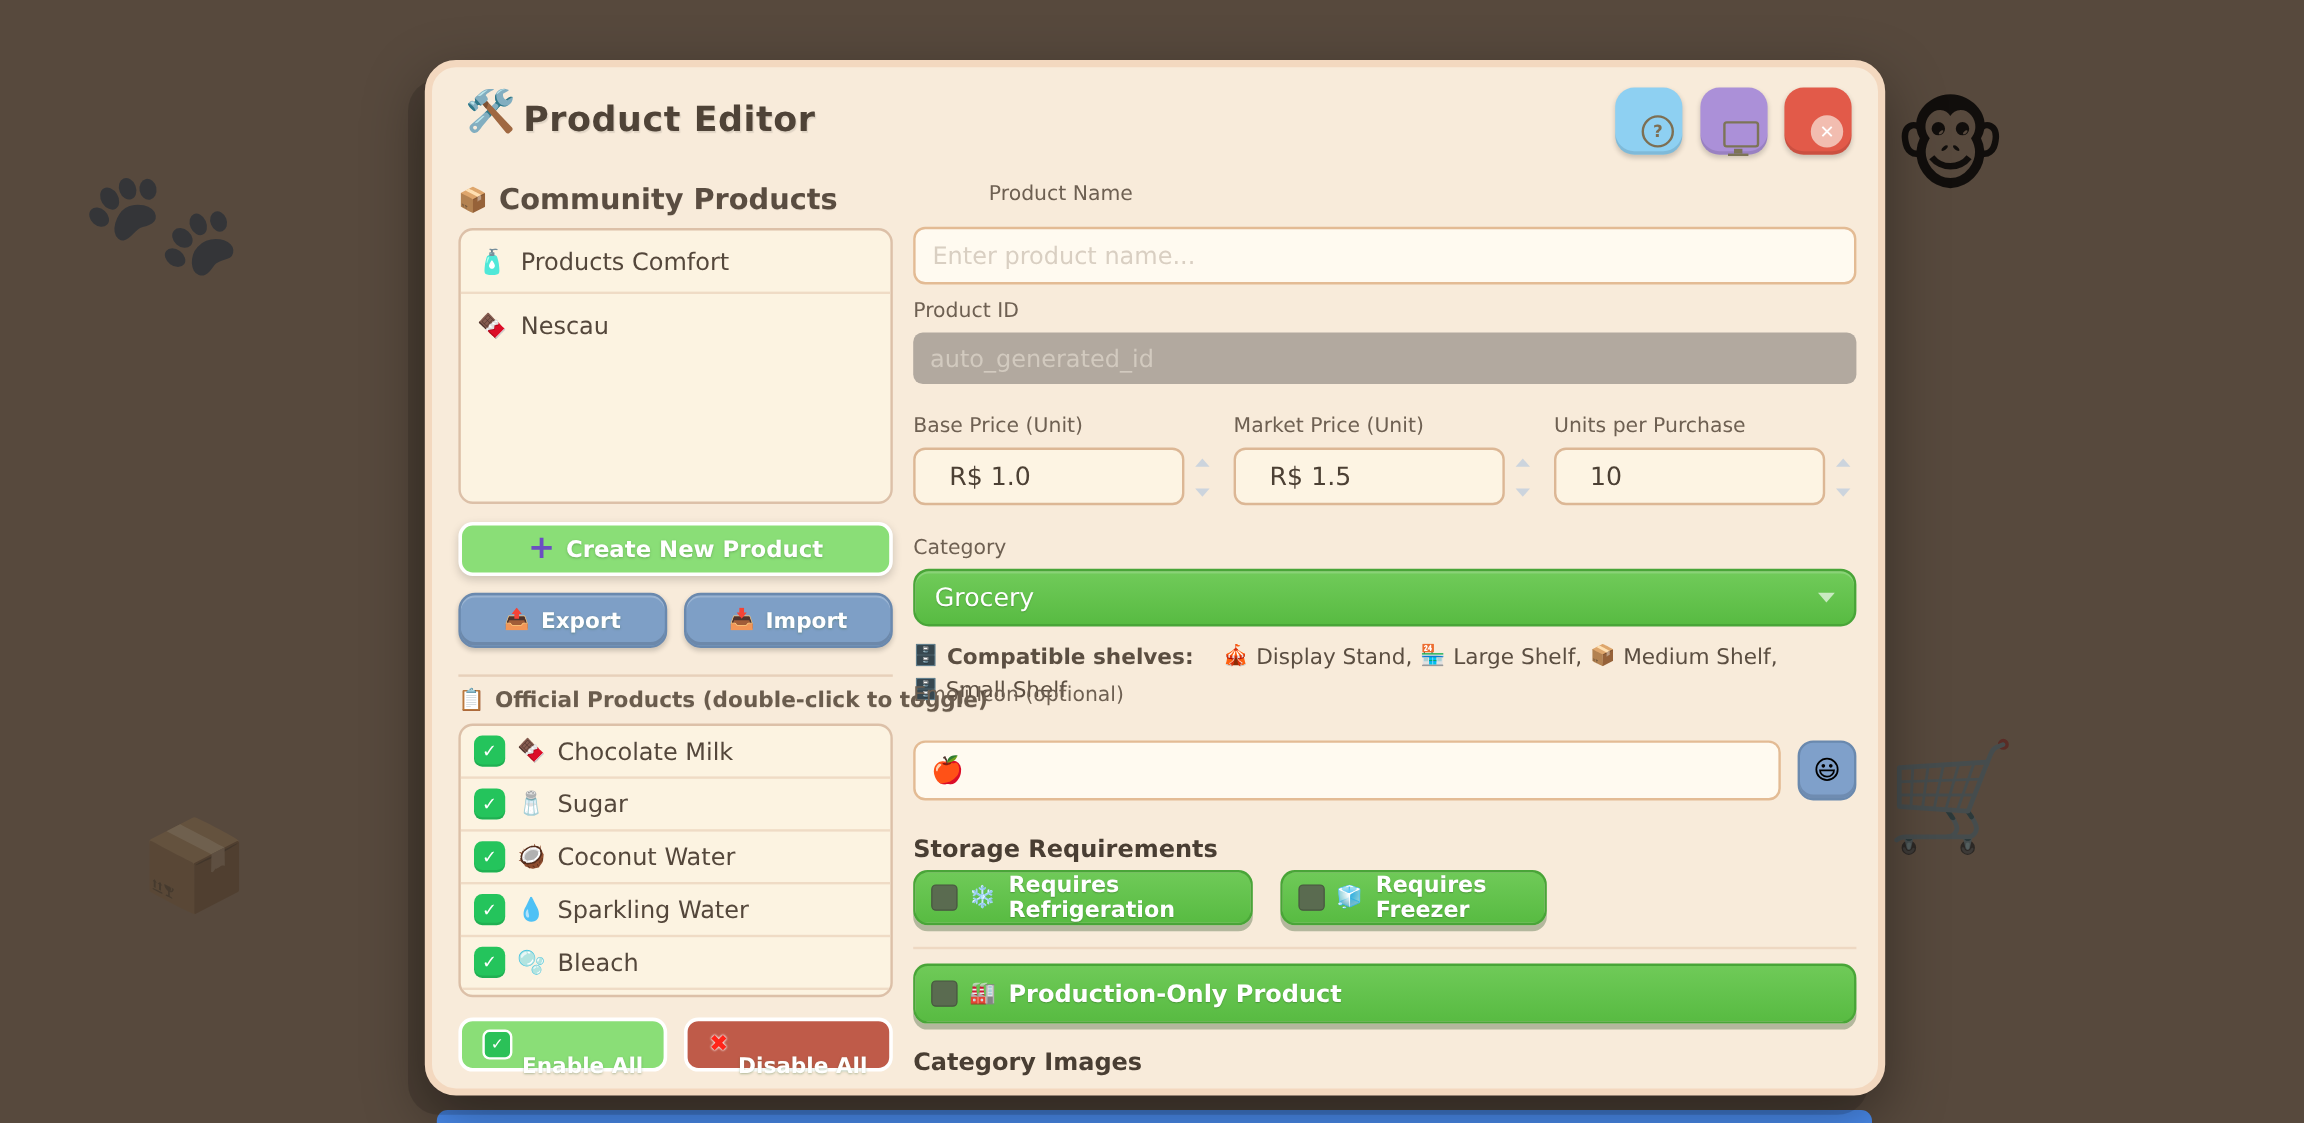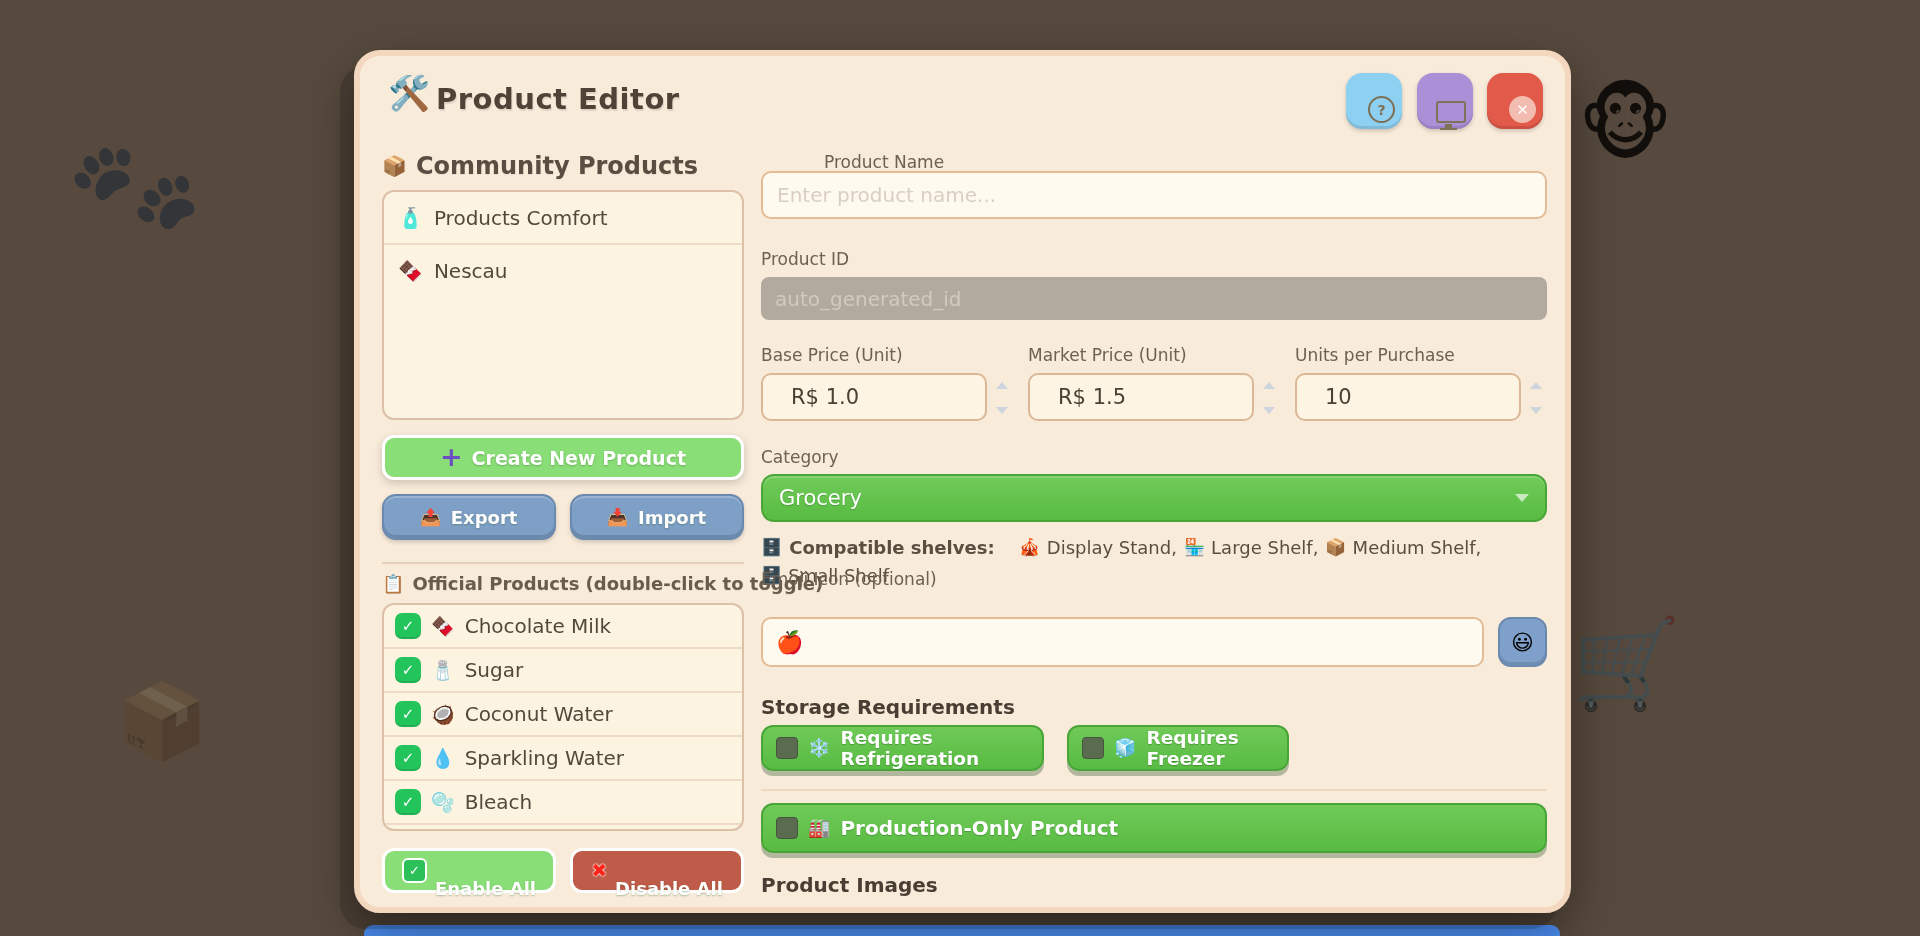--- a/index.html
+++ b/index.html
@@ -84,21 +84,21 @@
   #enable-btn{left:22px;top:792px;width:174px;height:45px;background:#8ade77;border:3px solid #fff;border-radius:12px;gap:8px;}
   #disable-btn{left:210px;top:792px;width:174px;height:45px;background:#bf5b49;border:3px solid #fff;border-radius:12px;gap:8px;}
   .mini-check{width:21px;height:21px;background:#2bc158;border:2px solid #fff;border-radius:6px;color:#fff;font-size:13px;font-weight:bold;
               display:flex;align-items:center;justify-content:center;}
   .mini-x{color:#ff251a;font-size:19px;font-weight:bold;text-shadow:0 0 2px #fff,0 0 2px #fff;line-height:1;}
   #enable-btn .btn-label,#disable-btn .btn-label{font-size:18px;margin-top:36px;}
 
   
   .fld-label{font-size:17px;color:#6e6052;font-weight:500;}
   #pn-label{left:416px;top:96px;margin-left:48px;}
-  #pn-input{left:401px;top:115px;width:786px;height:48px;background:#fffaf0;border:2px solid #e3bb94;border-radius:10px;
+  #pn-input{left:401px;top:133px;width:786px;height:48px;background:#fffaf0;border:2px solid #e3bb94;border-radius:10px;
             font-size:20px;color:#5a4d41;padding:0 14px;font-family:inherit;outline:none;}
   #pn-input::placeholder{color:#d9cfc2;}
   #pid-label{left:401px;top:193px;}
   #pid-input{left:401px;top:221px;width:786px;height:43px;background:#b2a99f;border:none;border-radius:8px;
              font-size:20px;color:#d2cabf;padding:15px 14px;font-family:inherit;}
   #bp-label{left:401px;top:289px;}
   #mp-label{left:668px;top:289px;}
   #up-label{left:935px;top:289px;}
   .num-input{top:317px;width:226px;height:48px;background:#fdf4e3;border:2px solid #dcb795;border-radius:10px;
              font-size:21px;color:#4c4034;padding:0 28px;font-family:inherit;outline:none;}
@@ -321,15 +321,15 @@
   </div>
 
   <div id="divider-right" class="divider"></div>
 
   <div id="production-btn" class="toggle-green">
     <span class="tgl-box"></span>
     <span class="tgl-ico">🏭</span>
     <span class="tgl-label">Production-Only Product</span>
   </div>
 
-  <span class="big-h" id="images-heading">Product Images</span>
+  <span class="big-h" id="images-heading">Category Images</span>
 
 </div>
 
 </body></html>

